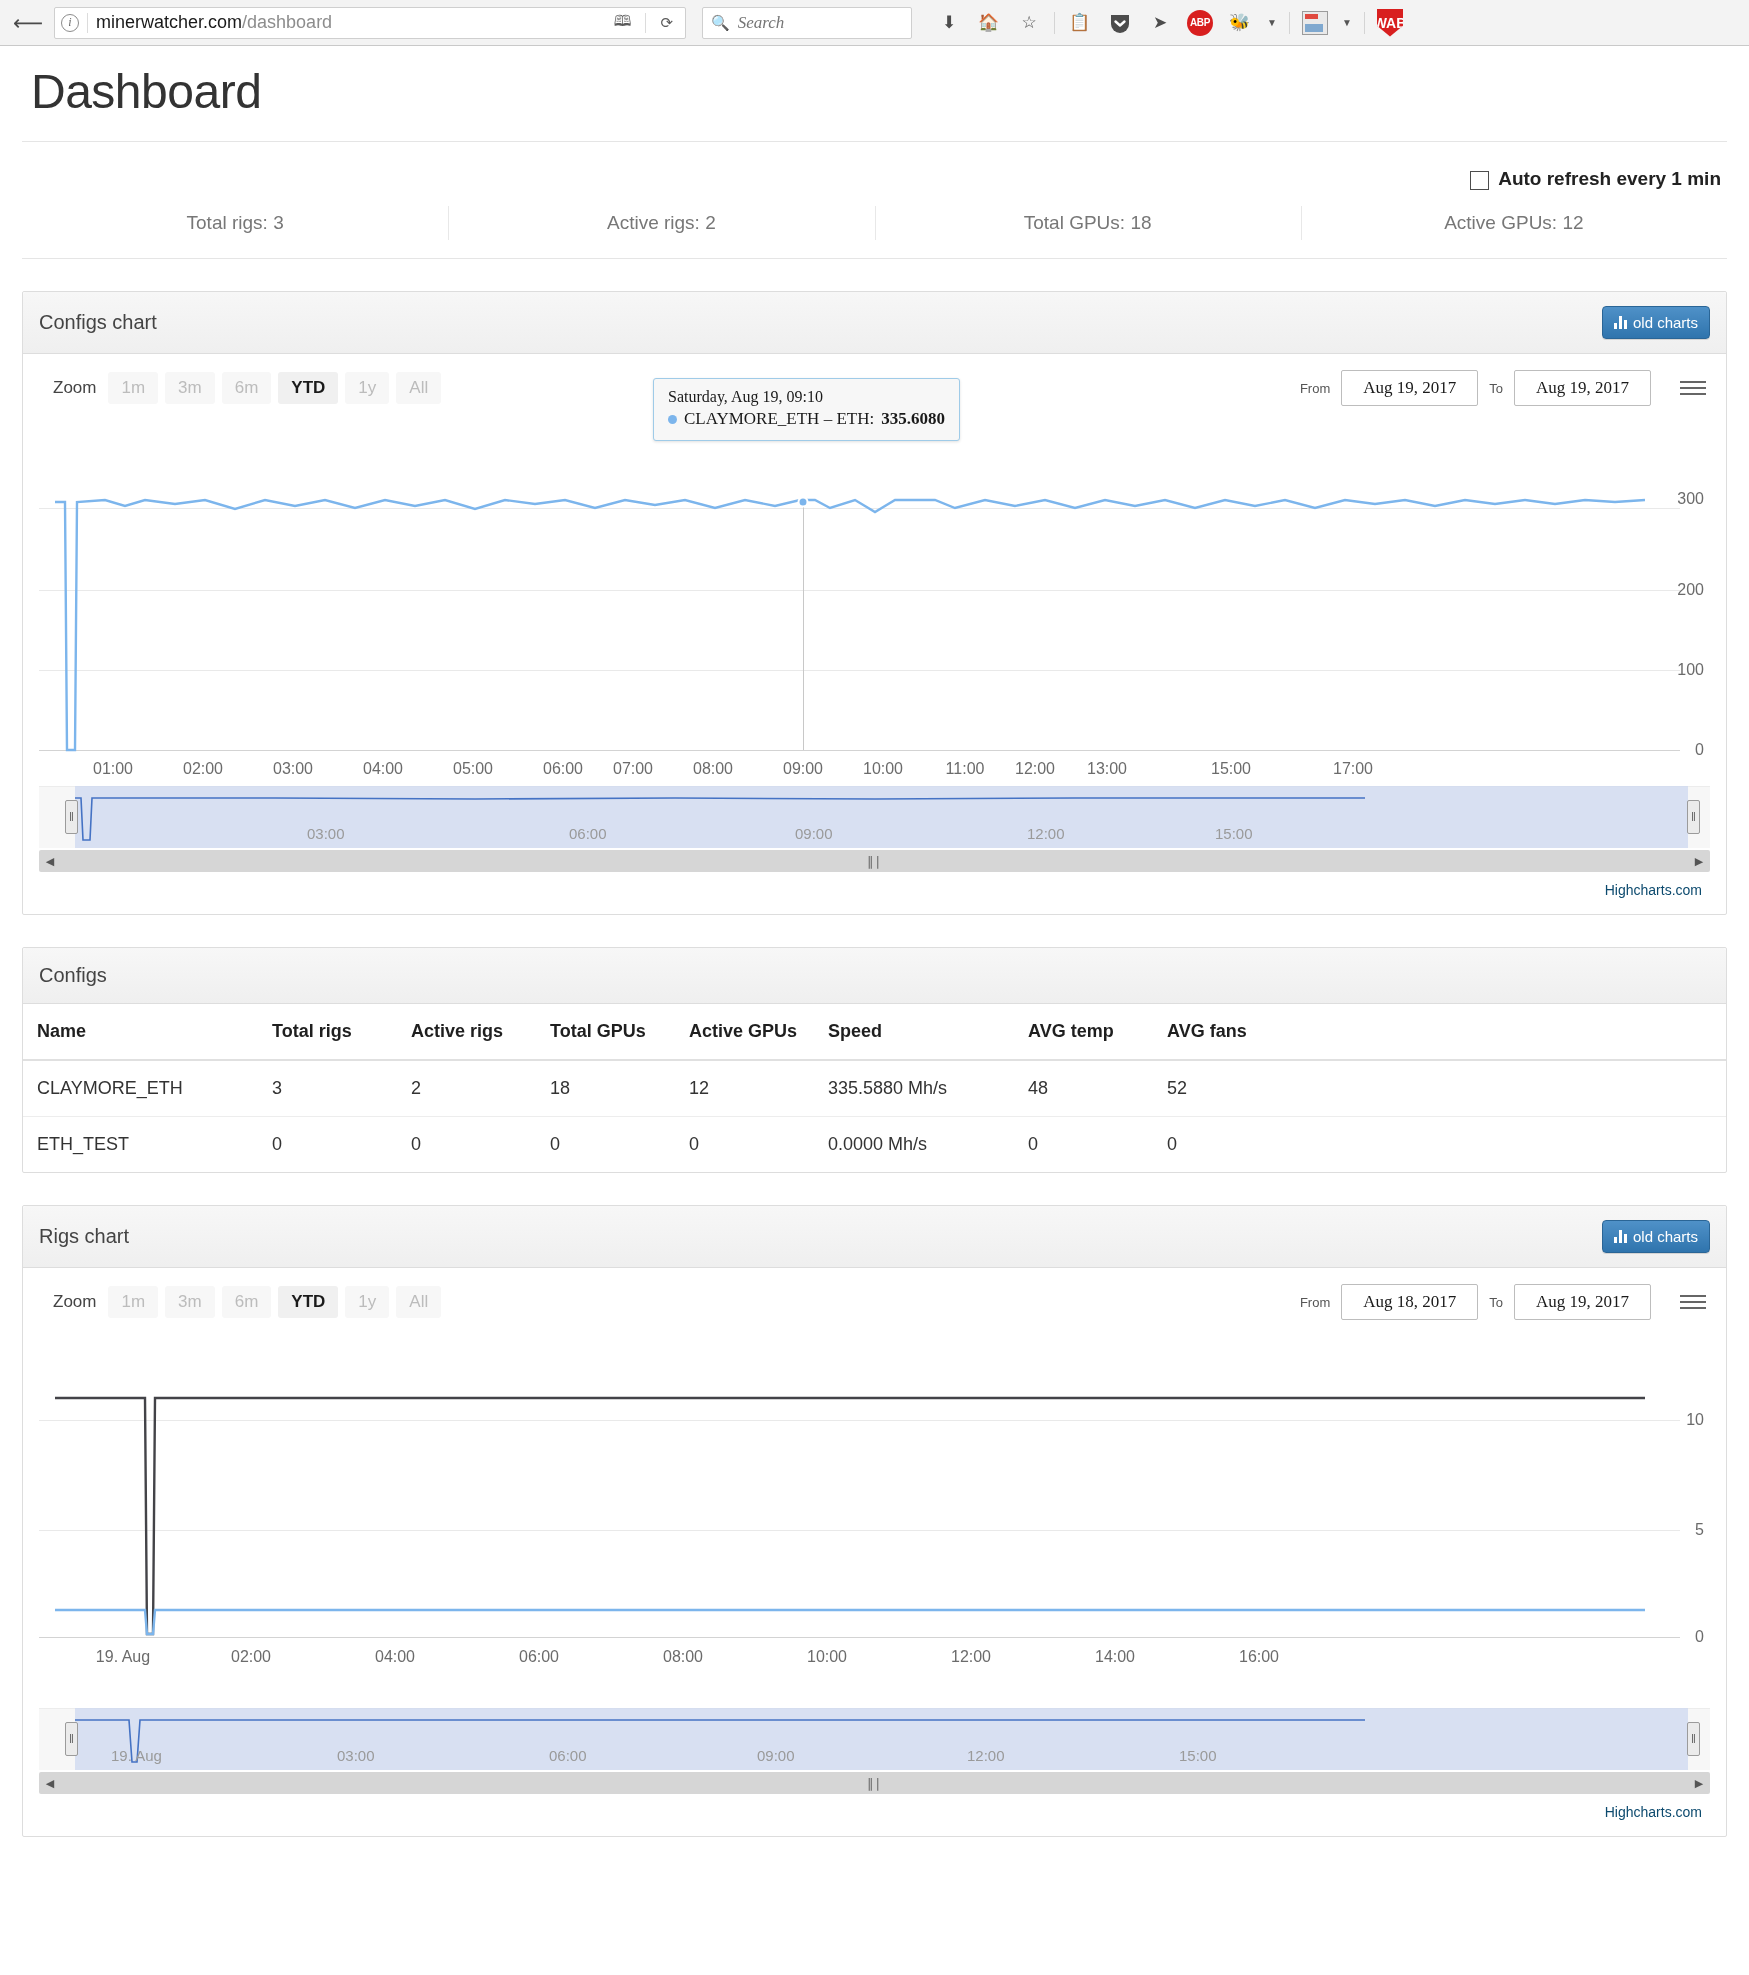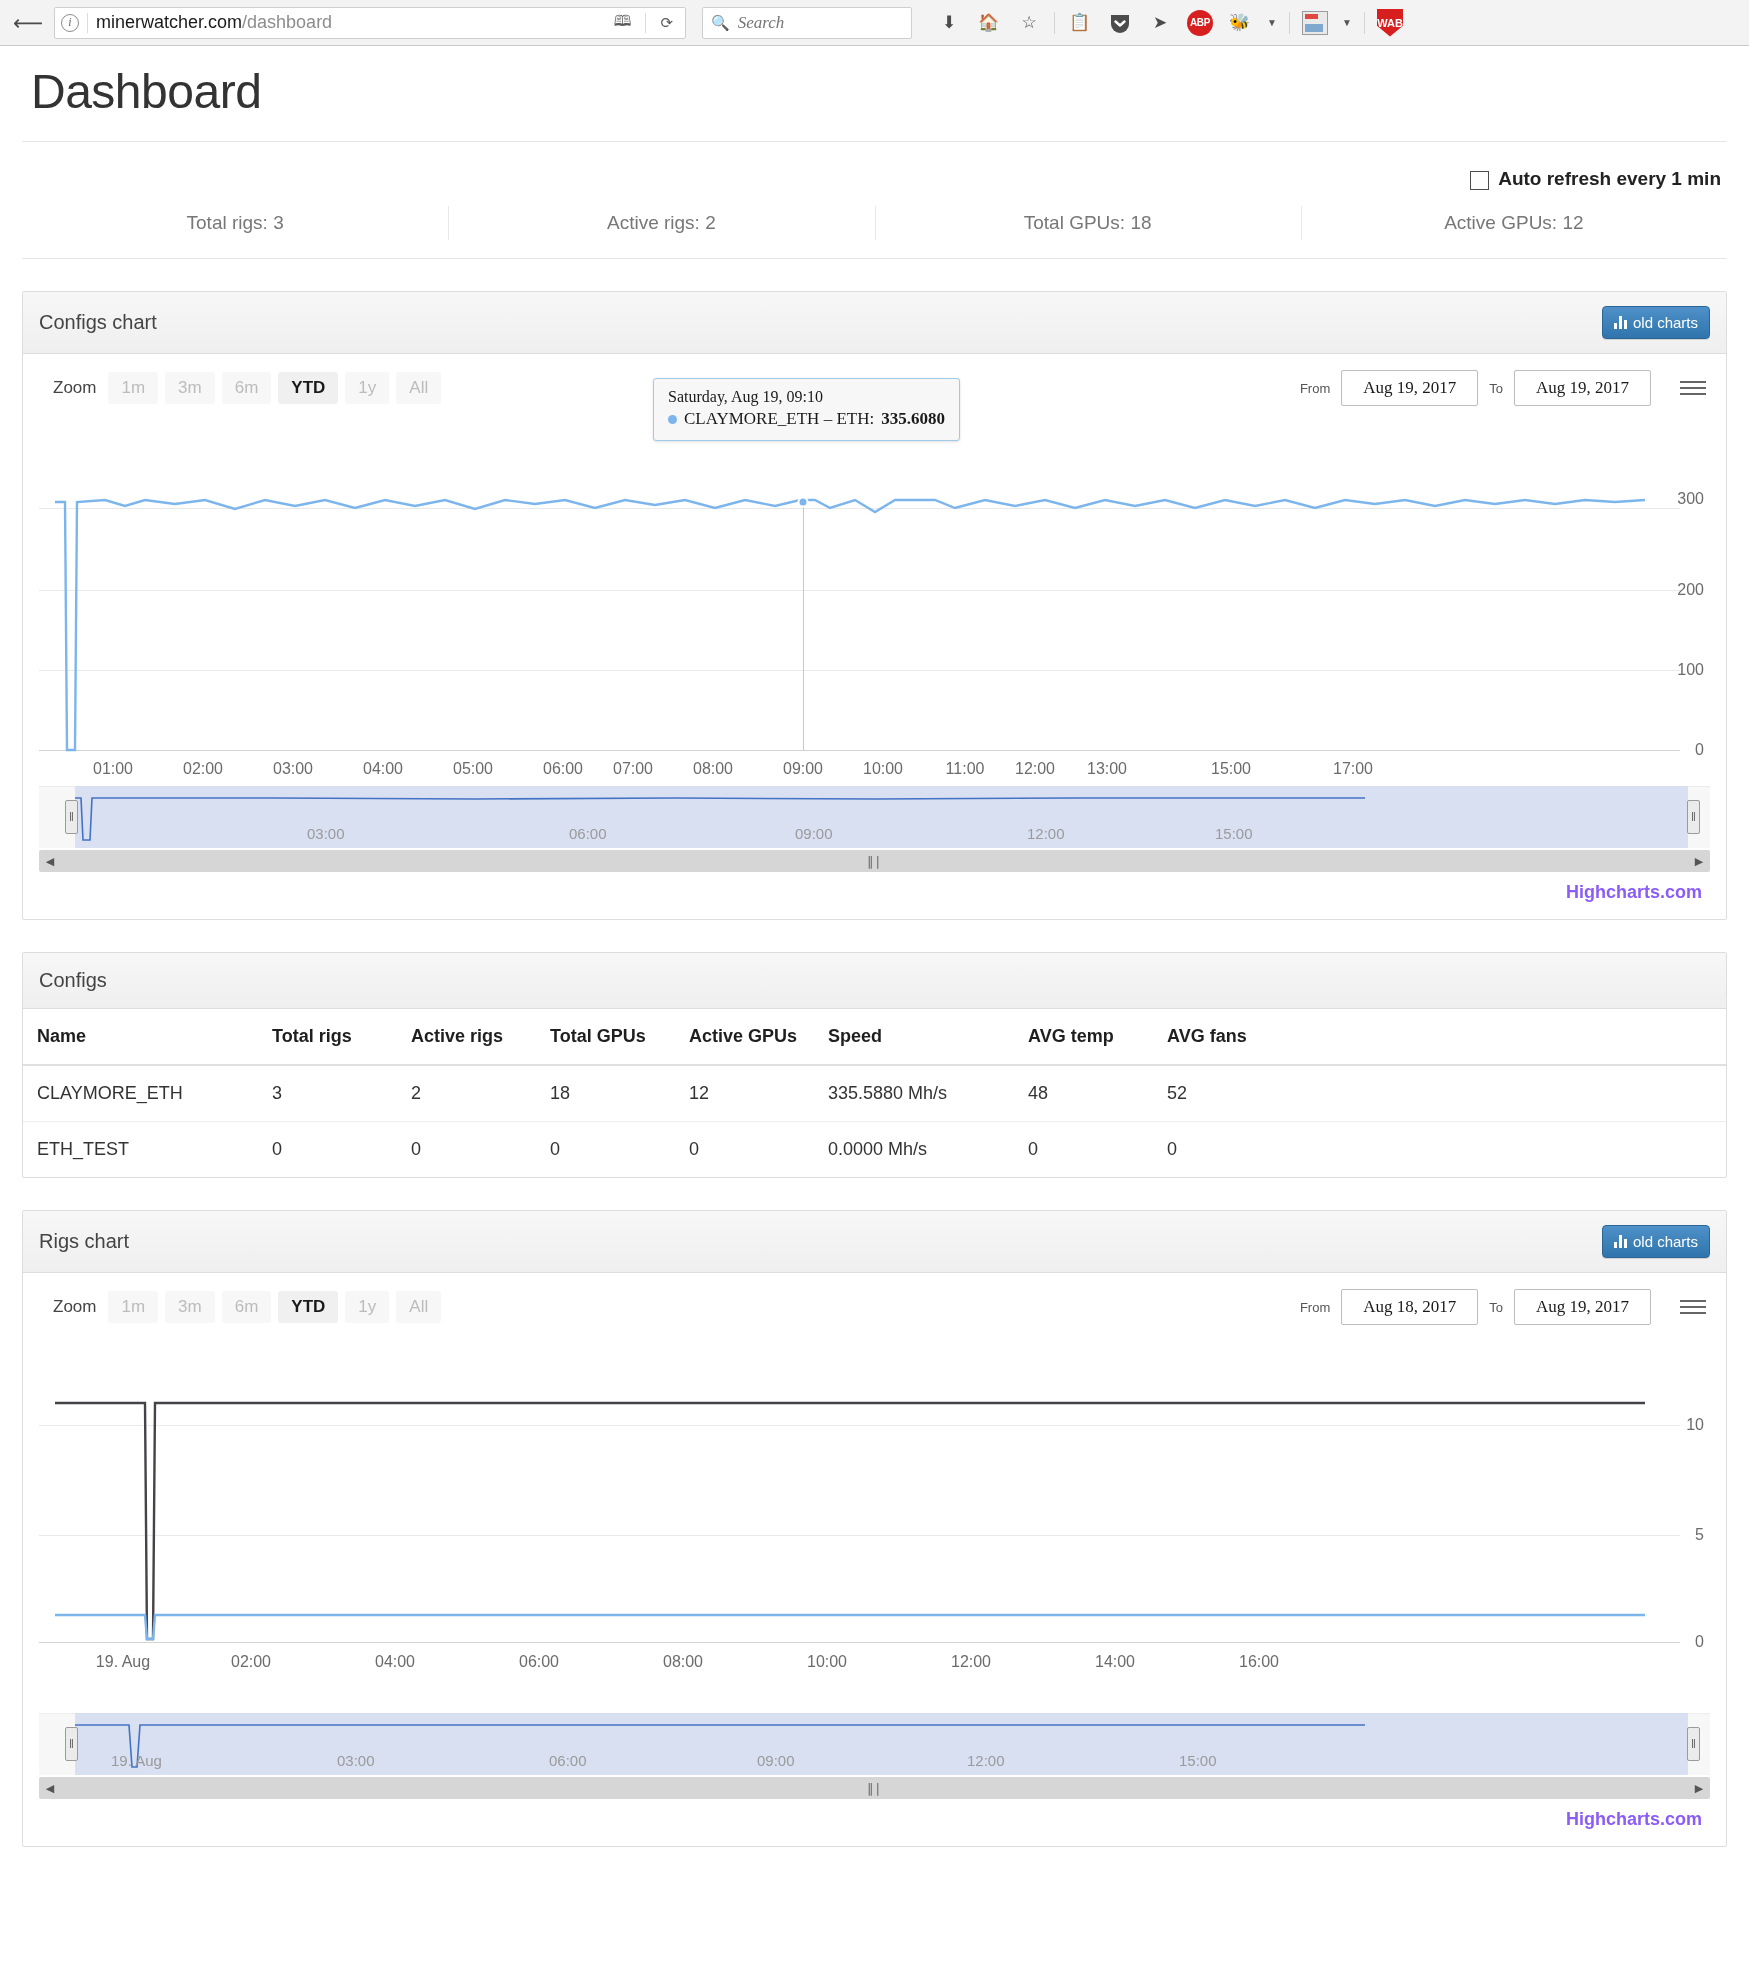--- a/index.html
+++ b/index.html
@@ -49,21 +49,21 @@
     font-style:italic; color:#777;
     font-family:"Liberation Serif", serif; background:transparent;
   }
   .tbicons { display:flex; align-items:center; gap:2px; margin-left:14px; }
   .tbi { width:38px;height:34px; display:flex;align-items:center;justify-content:center;
          color:#4c4c4c; cursor:pointer; }
   .tb-div { width:1px;height:22px;background:#d4d4d4;margin:0 4px; }
   .caret { font-size:10px; color:#555; width:22px; text-align:center; cursor:pointer; }
   .badge-abp{width:26px;height:26px;border-radius:50%;background:#d81f1f;color:#fff;
     font-size:10px;font-weight:bold;display:flex;align-items:center;justify-content:center;letter-spacing:-0.3px;}
-  .badge-wab{width:26px;height:28px;background:#d81f1f;color:#fff;font-size:11px;font-weight:bold;
+  .badge-wab{width:26px;height:28px;background:#d81f1f;color:#fff;font-size:14px;font-weight:bold;
     display:flex;align-items:center;justify-content:center;
     clip-path:polygon(0 0,100% 0,100% 62%,50% 100%,0 62%);}
   .badge-img{width:26px;height:24px;background:#e9e9e9;border:1px solid #9b9b9b;position:relative;}
   .badge-img:before{content:"";position:absolute;left:2px;top:2px;width:13px;height:5px;background:#e0493f;}
   .badge-img:after{content:"";position:absolute;left:2px;bottom:2px;width:18px;height:8px;background:#7fa8cf;}
 
   
   .page { padding:0 22px; }
   h1.page-title {
     font-size:48px; font-weight:normal; color:#333; margin:18px 0 22px 9px;
@@ -156,21 +156,21 @@
   .nav-sel { position:absolute; top:0; bottom:0; background:#cdd8f0; opacity:.75; }
   .nav-handle { position:absolute; top:14px; width:13px; height:34px; background:#ebebeb;
      border:1px solid #9b9b9b; border-radius:2px; display:flex;align-items:center;justify-content:center;
      color:#666; font-size:12px; cursor:ew-resize; z-index:4;}
   .nav-xlab { position:absolute; bottom:6px; font-size:15px; color:#9a9a9a; }
   .scrollbar { position:relative; height:22px; background:#d6d6d6; border-radius:2px;
      display:flex; align-items:center; justify-content:space-between; margin-top:2px; }
   .sb-arrow { width:22px; text-align:center; font-size:11px; color:#555; cursor:pointer; }
   .sb-grip { position:absolute; left:50%; transform:translateX(-50%); color:#666; font-size:13px;
      letter-spacing:1px; }
-  .credit { text-align:right; font-size:18px; color:#8b5cf6; padding:10px 8px 6px 0;font-weight:bold; }
+  .credit { text-align:right; font-size:14px; color:#0c4a6e; padding:10px 8px 6px 0; }
 
   
   .tbl { width:100%; border-collapse:collapse; }
   .tbl th, .tbl td { text-align:left; padding:17px 14px; font-size:18px; }
   .tbl th { font-weight:bold; color:#1f1f1f; border-bottom:2px solid #e0e0e0; }
   .tbl td { color:#333; border-bottom:1px solid #ededed; }
   .tbl tr:last-child td { border-bottom:none; }
   .col-name{width:235px;} .col-n{width:139px;} .col-sp{width:200px;}
 </style>
 </head>

